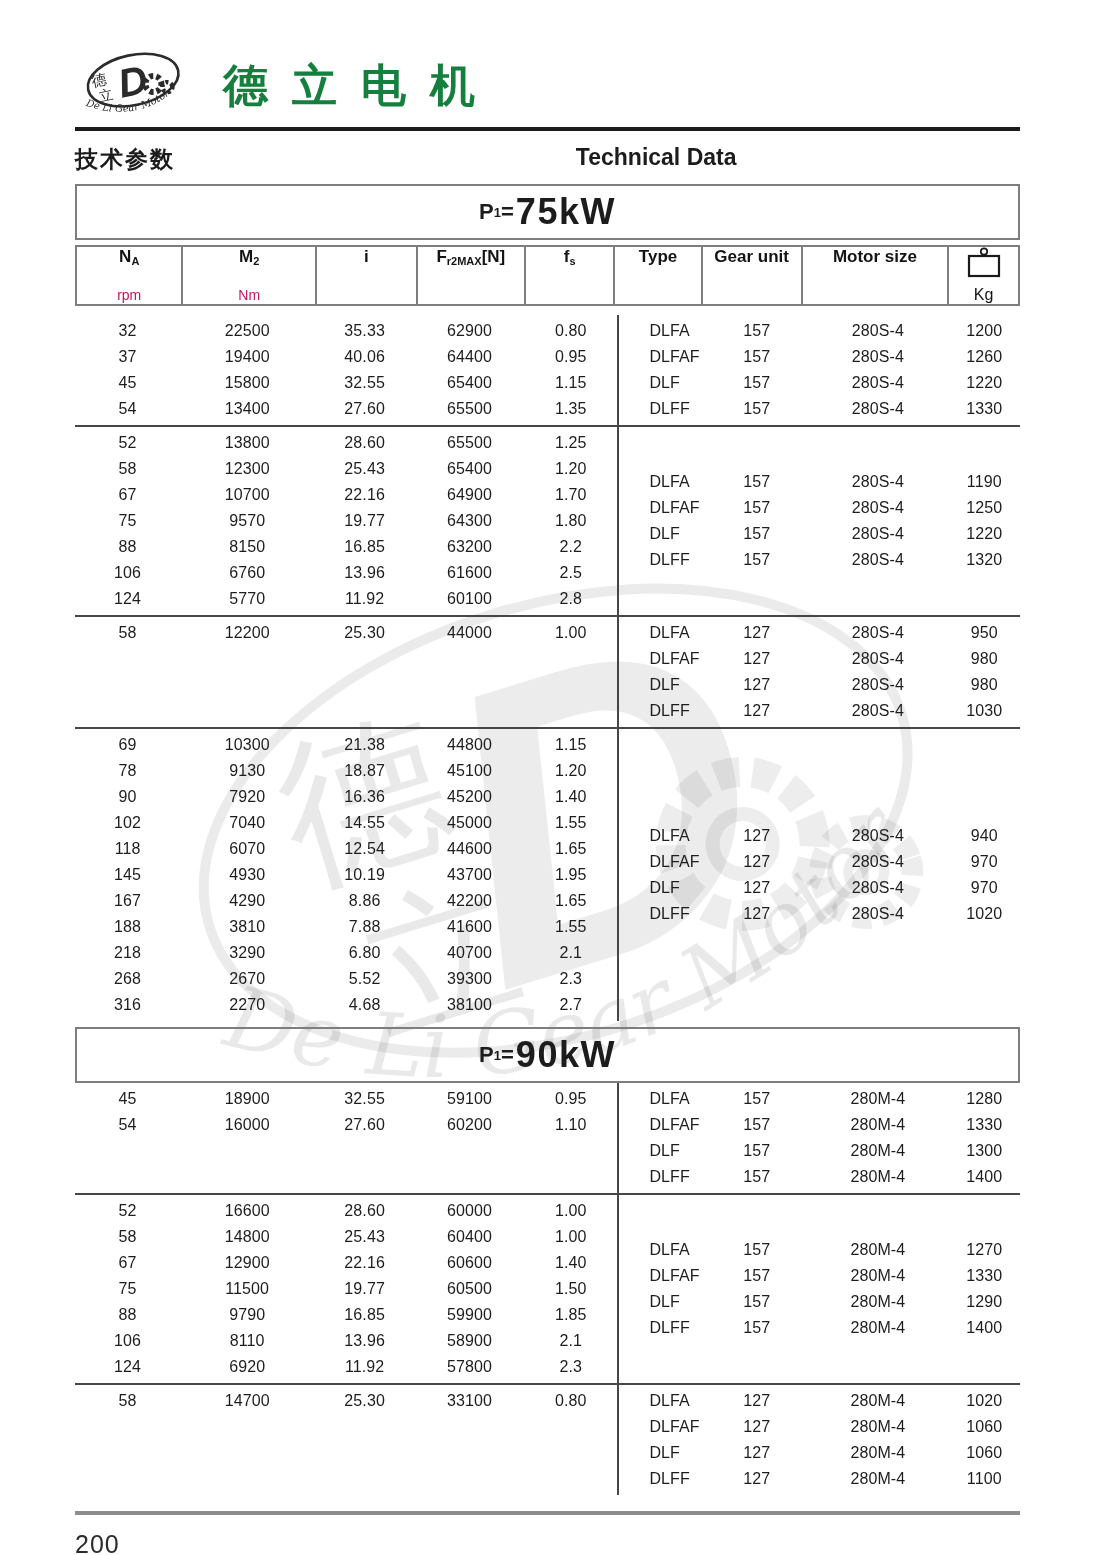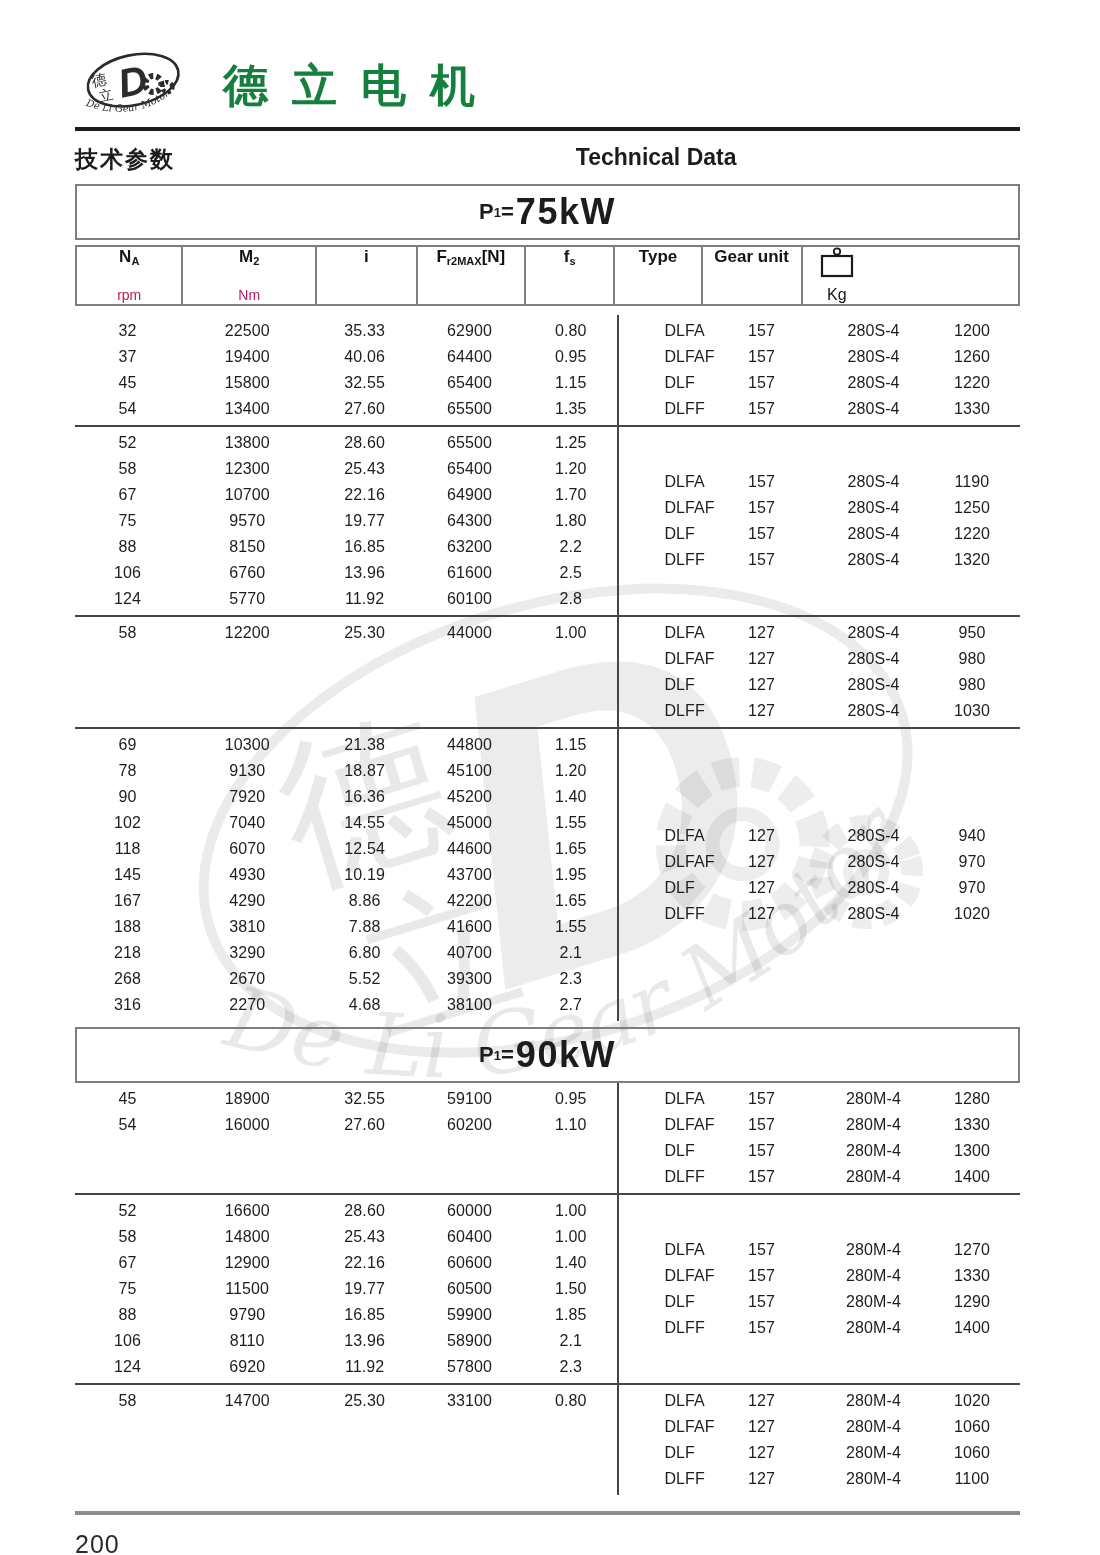--- a/index.html
+++ b/index.html
@@ -42,21 +42,21 @@
   .hline1 sub{font-size:11px;font-weight:bold;vertical-align:-3px;letter-spacing:0;}
   .hunit{font-size:14px;color:#be185d;line-height:1.2;font-weight:normal;}
   .hcell-kg .hline1{font-weight:normal;font-size:16px;}
   .kg-icon{line-height:0;margin-bottom:0px;}
 
   
   .block{display:flex;border-bottom:2px solid #464646;}
   .block:last-child{border-bottom:none;justify-content:center;}
   .block-left{width:57.4%;padding:3px 0;box-sizing:border-box;}
   .block-right{width:42.6%;border-left:2px solid #464646;display:flex;flex-direction:column;
-    justify-content:center;padding:3px 16px;box-sizing:border-box;}
+    justify-content:center;padding:3px 1px;box-sizing:border-box;}
   .drow{display:flex;align-items:center;height:26px;}
   .dcell{font-size:16px;color:#1d1d1d;text-align:center;letter-spacing:0.1px;box-sizing:border-box;white-space:nowrap;}
   .lw0{width:19.4%}.lw1{width:24.7%}.lw2{width:18.6%}.lw3{width:20.1%}.lw4{width:17.2%}
   .rw0{width:21.8%;text-align:left;padding-left:29px;}
   .rw1{width:24.8%}.rw2{width:36.0%}.rw3{width:17.4%}
 
   
   .bottom-rule{height:4px;background:#8d8d8d;margin-top:16px;}
   .page-number{text-align:left;font-size:25px;color:#2b2b2b;margin-top:15px;letter-spacing:1px;}
 </style>
@@ -138,20 +138,23 @@
             </div>
             <div class="hcell hw4 hcell-fs">
               <div class="hline1"><span class="hmain">f</span><sub>s</sub></div>
             </div>
             <div class="hcell hw5 hcell-type">
               <div class="hline1"><span class="hmain">Type</span></div>
             </div>
             <div class="hcell hw6 hcell-gear-unit">
               <div class="hline1"><span class="hmain">Gear unit</span></div>
             </div>
+            <div class="hcell hw7 hcell-motor-size">
+              <div class="hline1"><span class="hmain">Motor size</span></div>
+            </div>
             <div class="hcell hw8 hcell-kg">
               <span class="kg-icon"><svg width="36" height="32" viewBox="0 0 36 32">
                   <circle cx="18" cy="4.5" r="3.2" fill="none" stroke="#1a1a1a" stroke-width="1.8"></circle>
                   <rect x="3" y="9" width="30" height="20" fill="none" stroke="#1a1a1a" stroke-width="2.2"></rect>
                 </svg></span>
               <div class="hline1"><span class="hmain">Kg</span></div>
             </div>
           </div>
           <div class="blocks">
             <div class="block">

